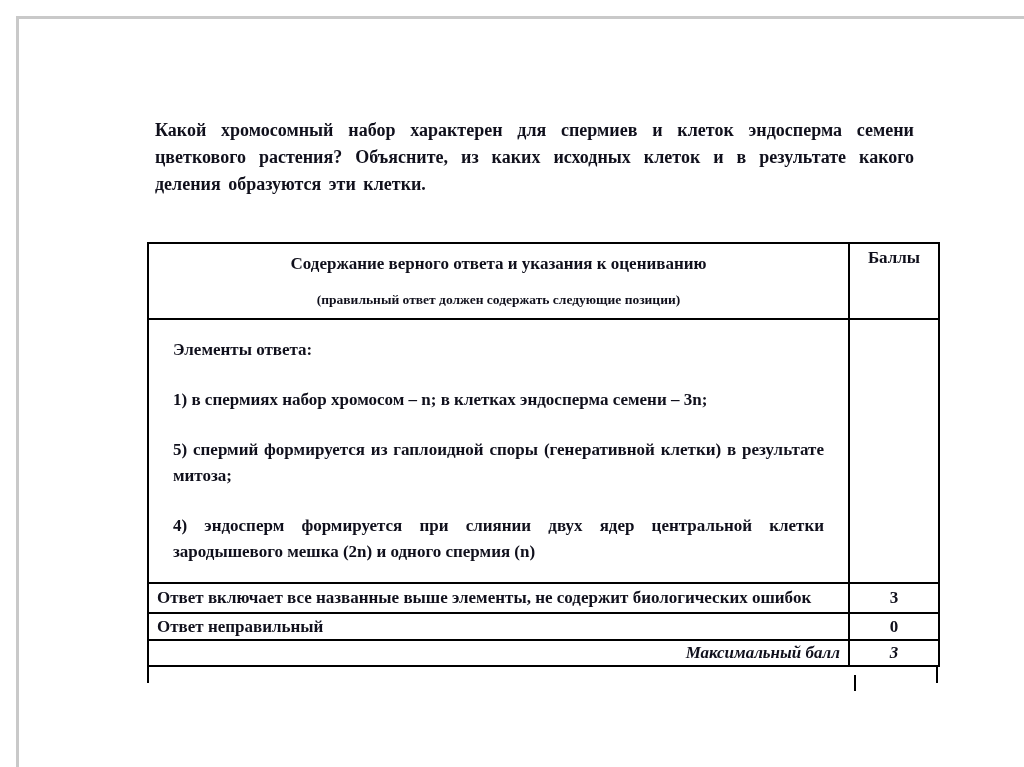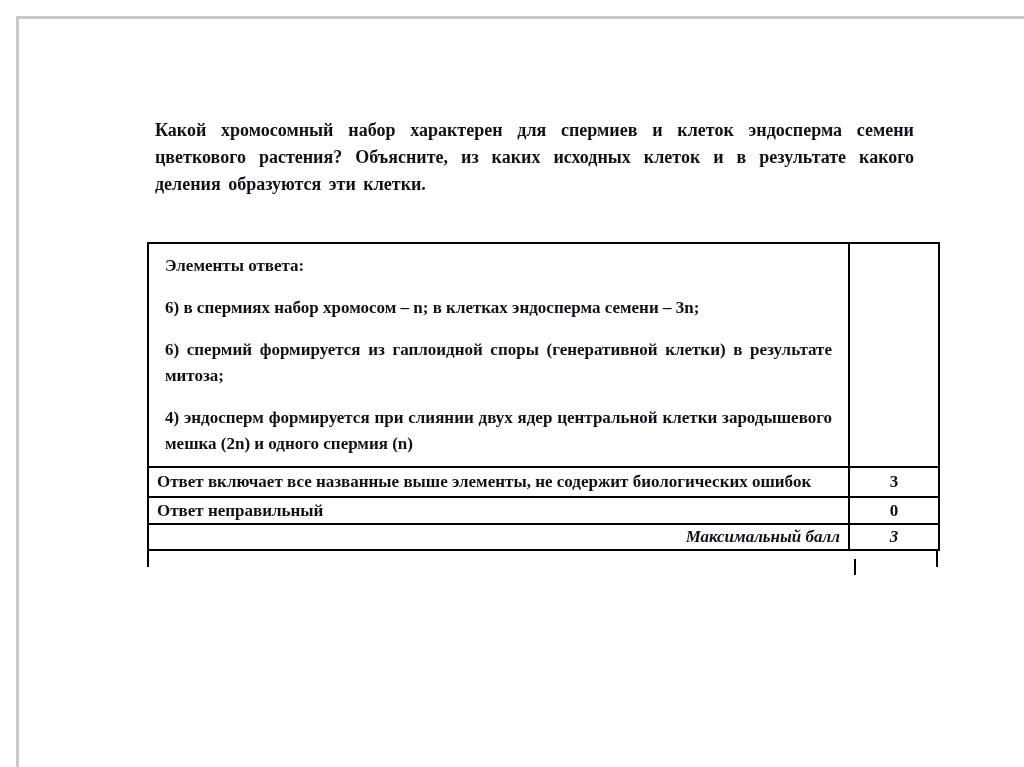--- a/index.html
+++ b/index.html
@@ -56,21 +56,21 @@
   }
   .head-title { font-size: 17px; line-height: 22px; font-weight: bold; }
   .head-sub   { font-size: 13.5px; line-height: 18px; font-weight: bold; }
   th.head-score {
     text-align: center;
     font-size: 17px;
     vertical-align: top;
     font-weight: bold;
   }
   td.cell-text { text-align: justify; }
-  td.cell-text p { margin: 0; }
+  td.cell-text p { margin: 8px; }
   td.cell-elements { height: 190px; }
   td.cell-score {
     text-align: center;
     font-weight: normal;
     font-size: 17px;
   }
   tr.row-max td.cell-label {
     text-align: right;
     font-style: italic;
     font-weight: bold;
@@ -102,26 +102,33 @@
   <div class="content">
 
     <p class="question">Какой хромосомный набор характерен для спермиев и клеток эндосперма семени цветкового растения? Объясните, из каких исходных клеток и в результате какого деления образуются эти клетки.</p>
 
     <table class="score-table">
       <colgroup>
         <col class="c-content">
         <col class="c-score">
       </colgroup>
       <tbody>
+        <tr>
+          <th class="head-main">
+            <div class="head-title">Содержание верного ответа и указания к оцениванию</div>
+            <div class="head-sub">(правильный ответ должен содержать следующие позиции)</div>
+          </th>
+          <th class="head-score">Баллы</th>
+        </tr>
 
         <tr>
           <td class="cell-text cell-elements">
             <p>Элементы ответа:</p>
-            <p>6) в спермиях набор хромосом – n; в клетках эндосперма семени – 3n;</p>
-            <p>6) спермий формируется из гаплоидной споры (генеративной клетки) в результате митоза;</p>
+            <p>1) в спермиях набор хромосом – n; в клетках эндосперма семени – 3n;</p>
+            <p>5) спермий формируется из гаплоидной споры (генеративной клетки) в результате митоза;</p>
             <p>4) эндосперм формируется при слиянии двух ядер центральной клетки зародышевого мешка (2n) и одного спермия (n)</p>
           </td>
           <td class="cell-score"></td>
         </tr>
 
         <tr>
           <td class="cell-text">Ответ включает все названные выше элементы, не содержит биологических ошибок</td>
           <td class="cell-score">3</td>
         </tr>
 

